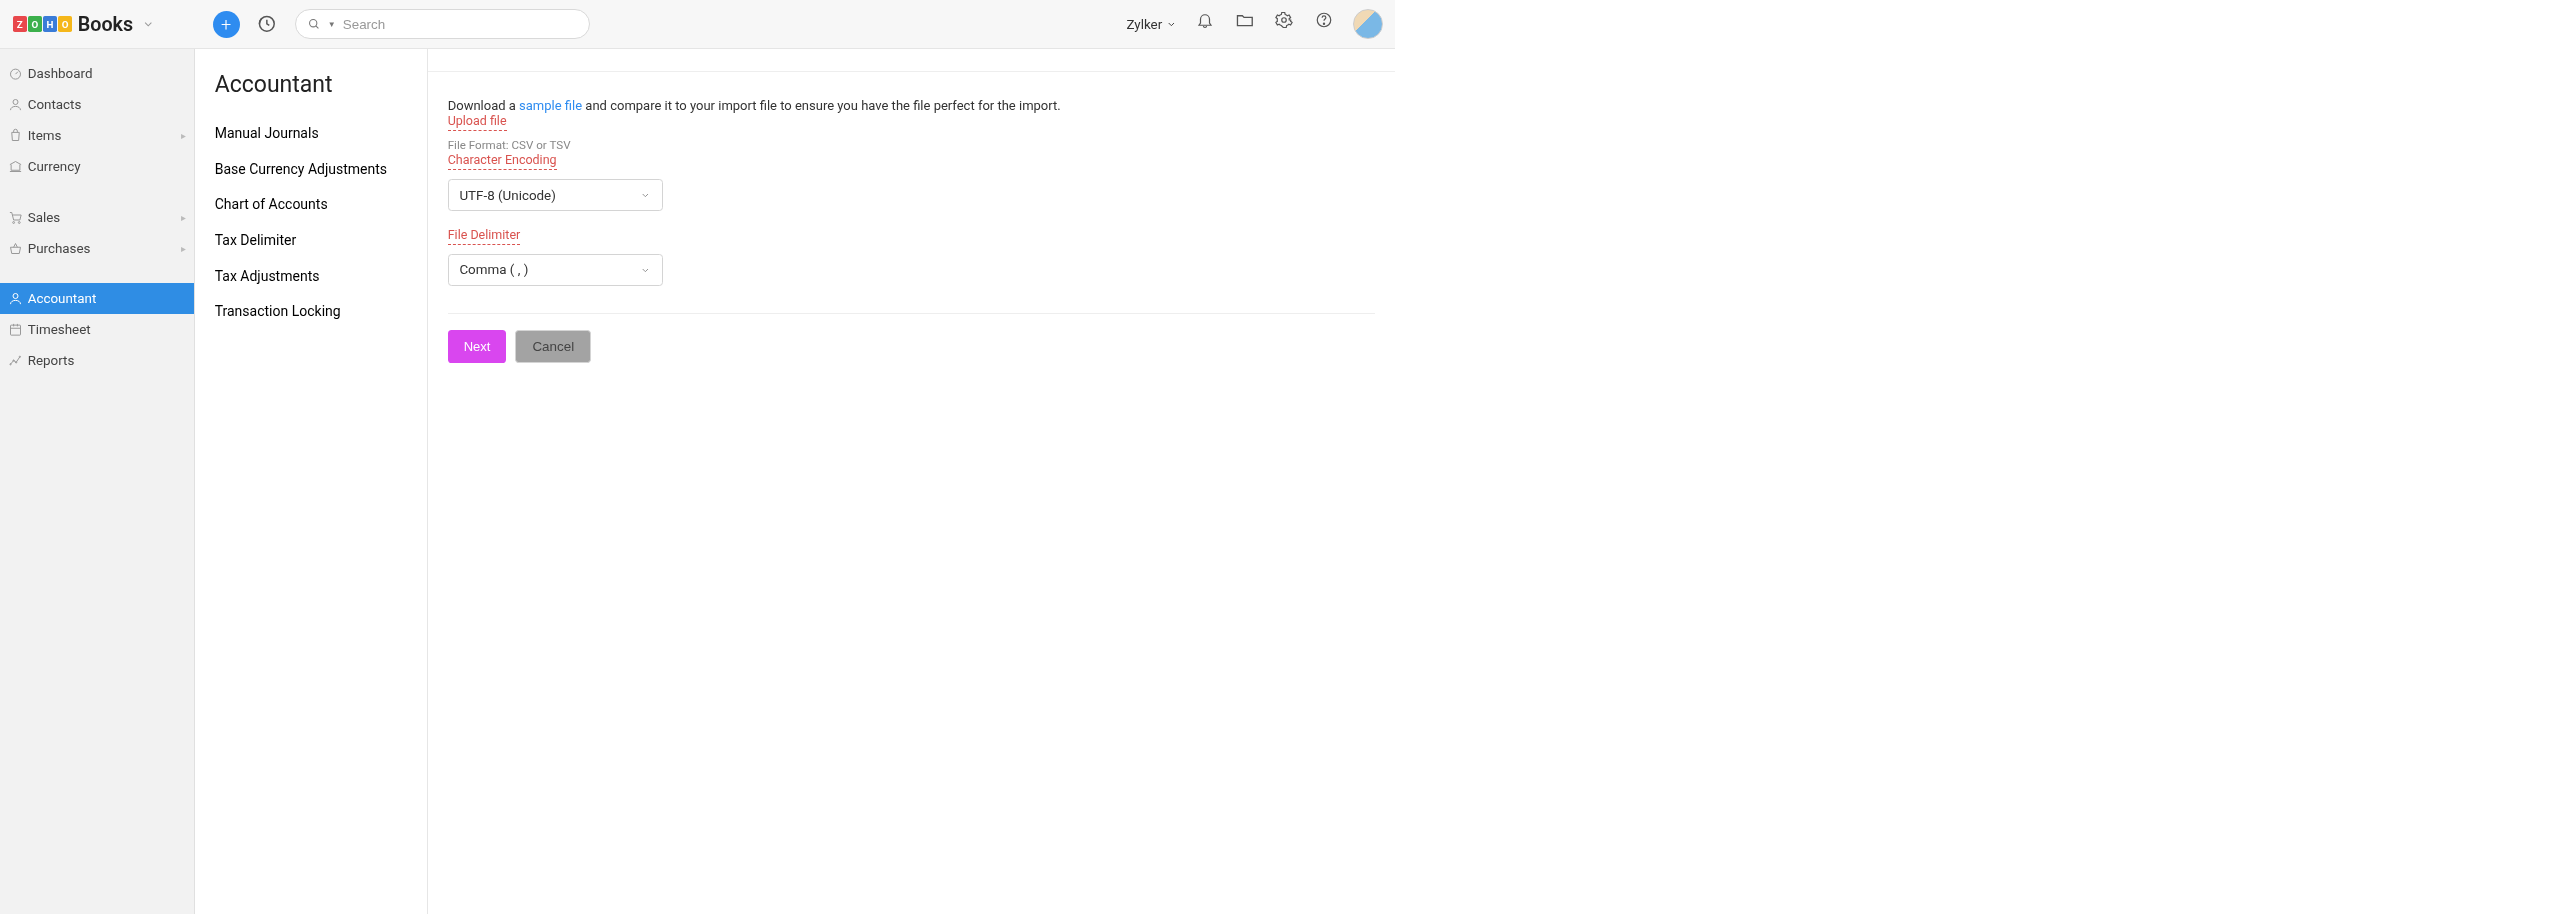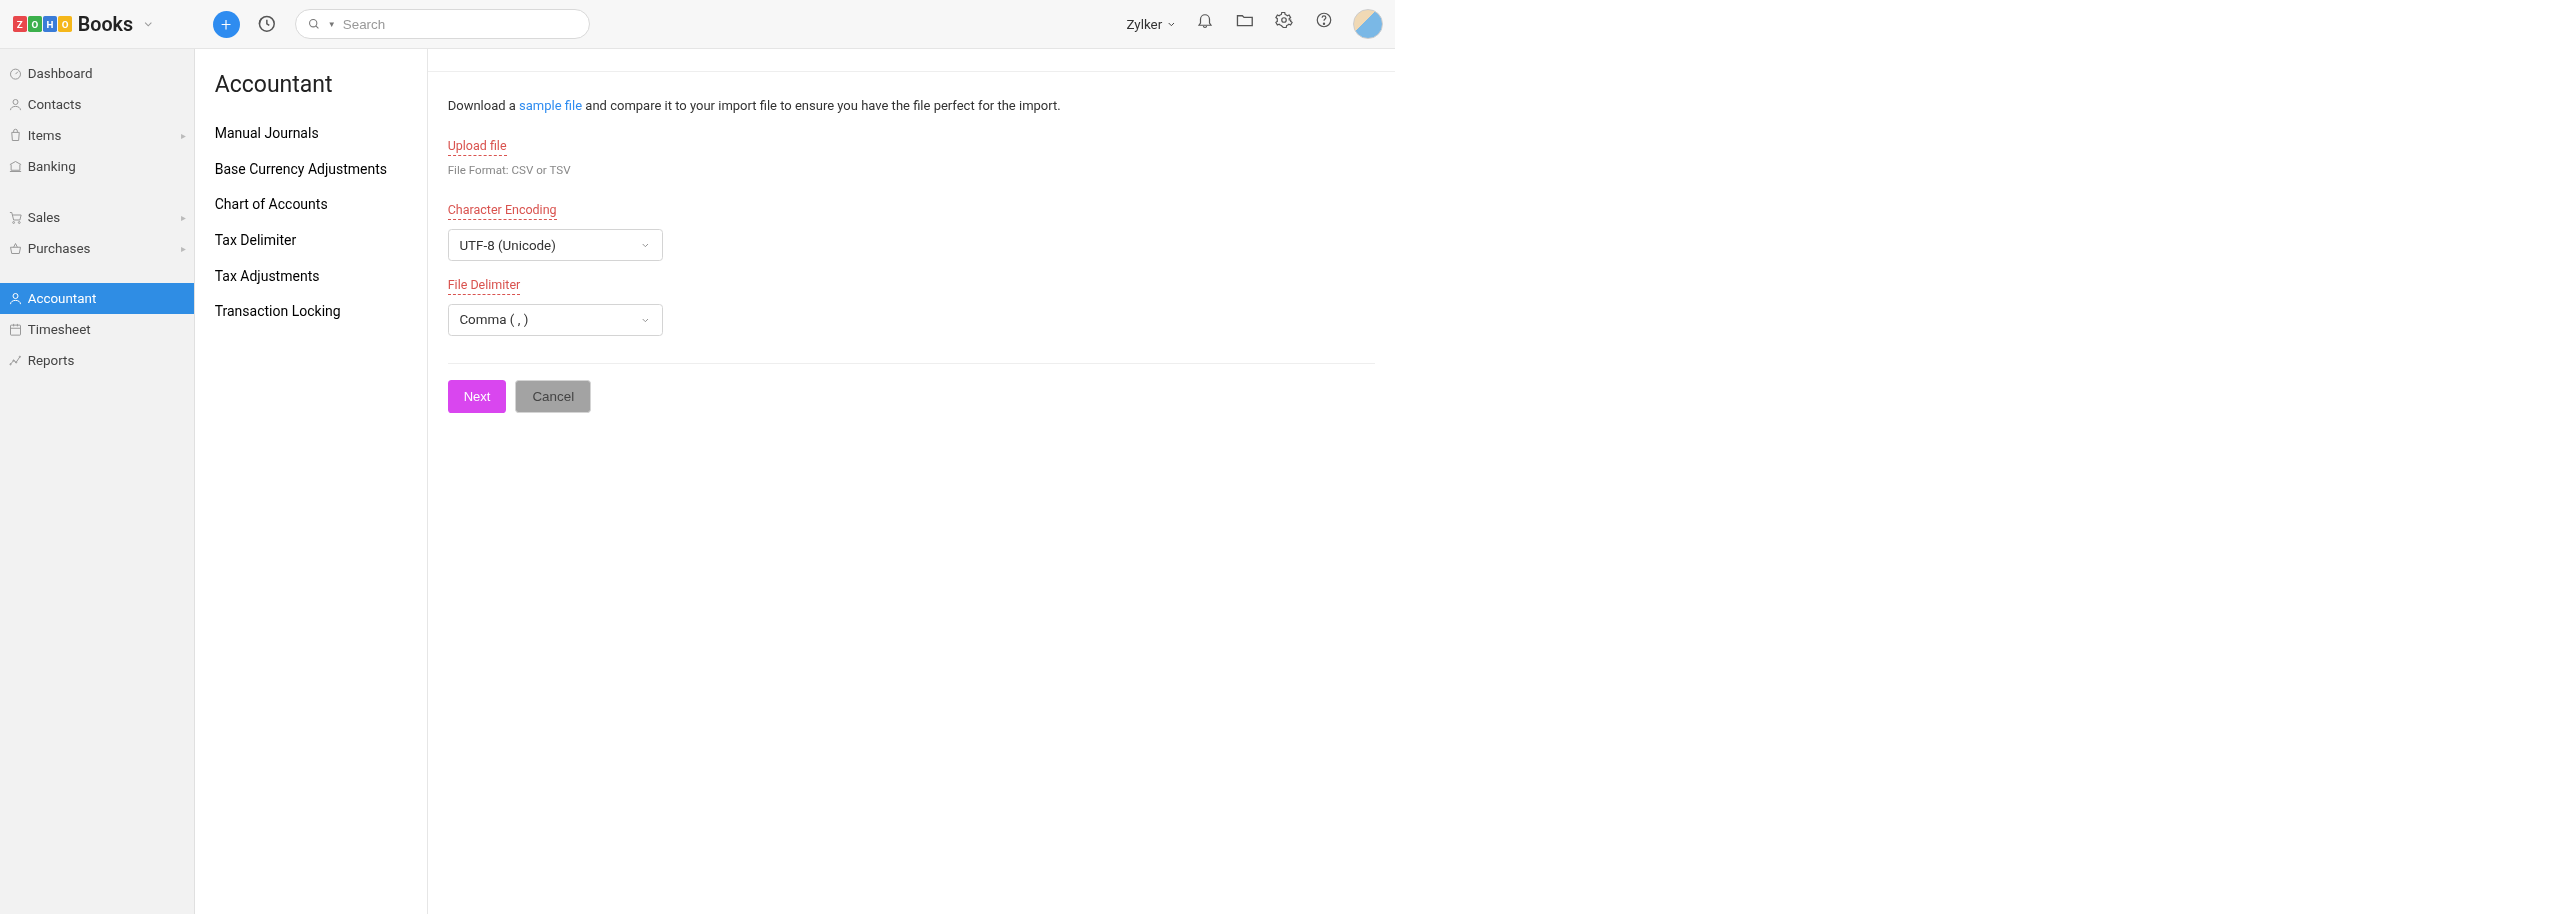--- a/index.html
+++ b/index.html
@@ -187,21 +187,20 @@
       font-size: 13px;
       color: #333;
     }
     .instruction a { color: #2e8cf0; text-decoration: none; }
     
     .form-label {
       color: #d9534f;
       font-size: 12.5px;
       border-bottom: 0.9px dashed #d9534f;
       display: inline-block;
-      margin-top: 25px;
       padding-bottom: 1.8px;
     }
     .form-label.mt18 { margin-top: 16px; }
     
     .upload-row {
       margin-top: 9px;
       display: flex;
       align-items: center;
       gap: 23px;
     }
@@ -378,21 +377,21 @@
           <span class="ni-caret">▸</span>
         </div>
         <div class="nav-item">
           <span class="ni-icon">
             <svg width="15" height="15" viewBox="0 0 24 24" fill="none" stroke="currentColor" stroke-width="1.6">
               <path d="M3 9l9-5 9 5"></path>
               <path d="M5 9v9h14V9"></path>
               <path d="M3 20h18"></path>
             </svg>
           </span>
-          <span>Banking</span>
+          <span>Currency</span>
         </div>
       </div>
     <div class="nav-gap"></div>
     <div id="nav-group-2">
         <div class="nav-item">
           <span class="ni-icon">
             <svg width="15" height="15" viewBox="0 0 24 24" fill="none" stroke="currentColor" stroke-width="1.6">
               <circle cx="9" cy="20" r="1.5"></circle>
               <circle cx="18" cy="20" r="1.5"></circle>
               <path d="M3 4h3l3 12h10l2-8H7"></path>

